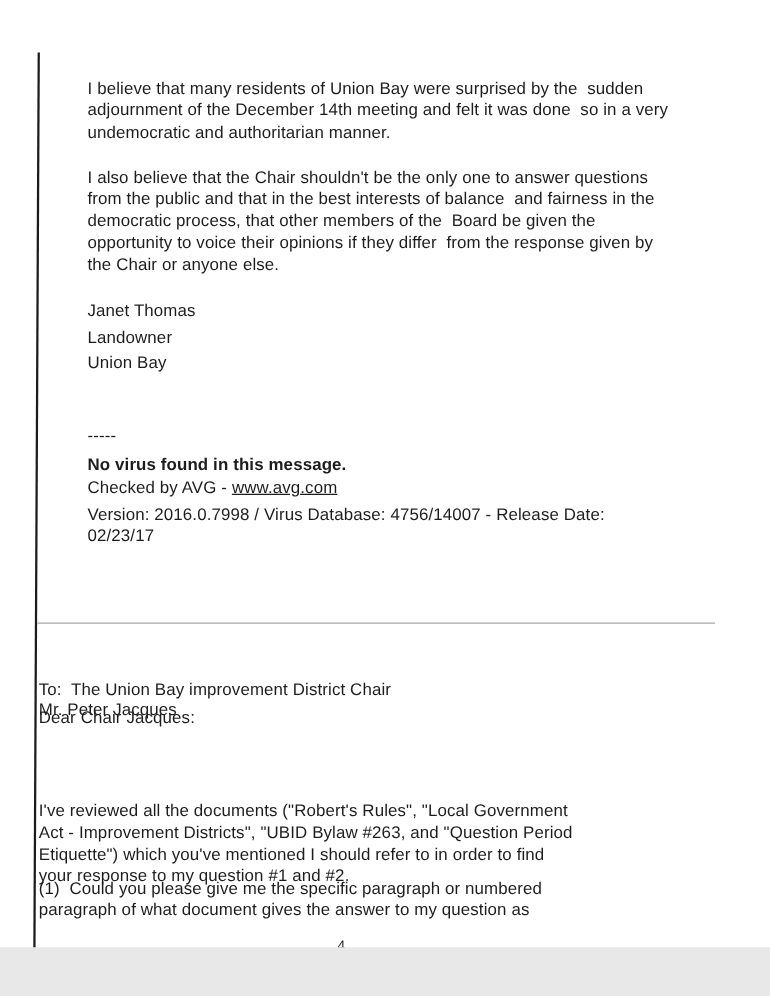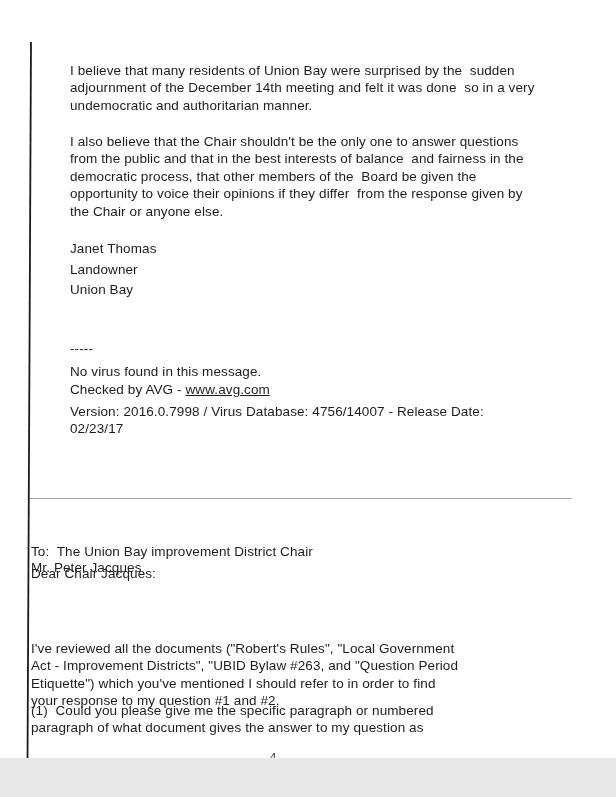--- a/index.html
+++ b/index.html
@@ -22,21 +22,21 @@
   }
   
   .q { left: 70px; width: 495px; }
   
   .b { left: 31px; width: 545px; }
 
   #quote-para-1   { top: 62px; }
   #quote-para-2   { top: 133px; }
   #signature      { top: 239px; line-height: 20.5px; }
   #separator      { top: 340px; }
-  #av-notice      { top: 363px; }
+  #av-notice      { top: 363px; font-weight: bold; }
   #av-checked     { top: 381px; }
   #av-version     { top: 404px; line-height: 16.5px; }
 
   .avg-link {
     text-decoration: underline;
     color: #1d1d1d;
     cursor: pointer;
   }
 
   .divider {

